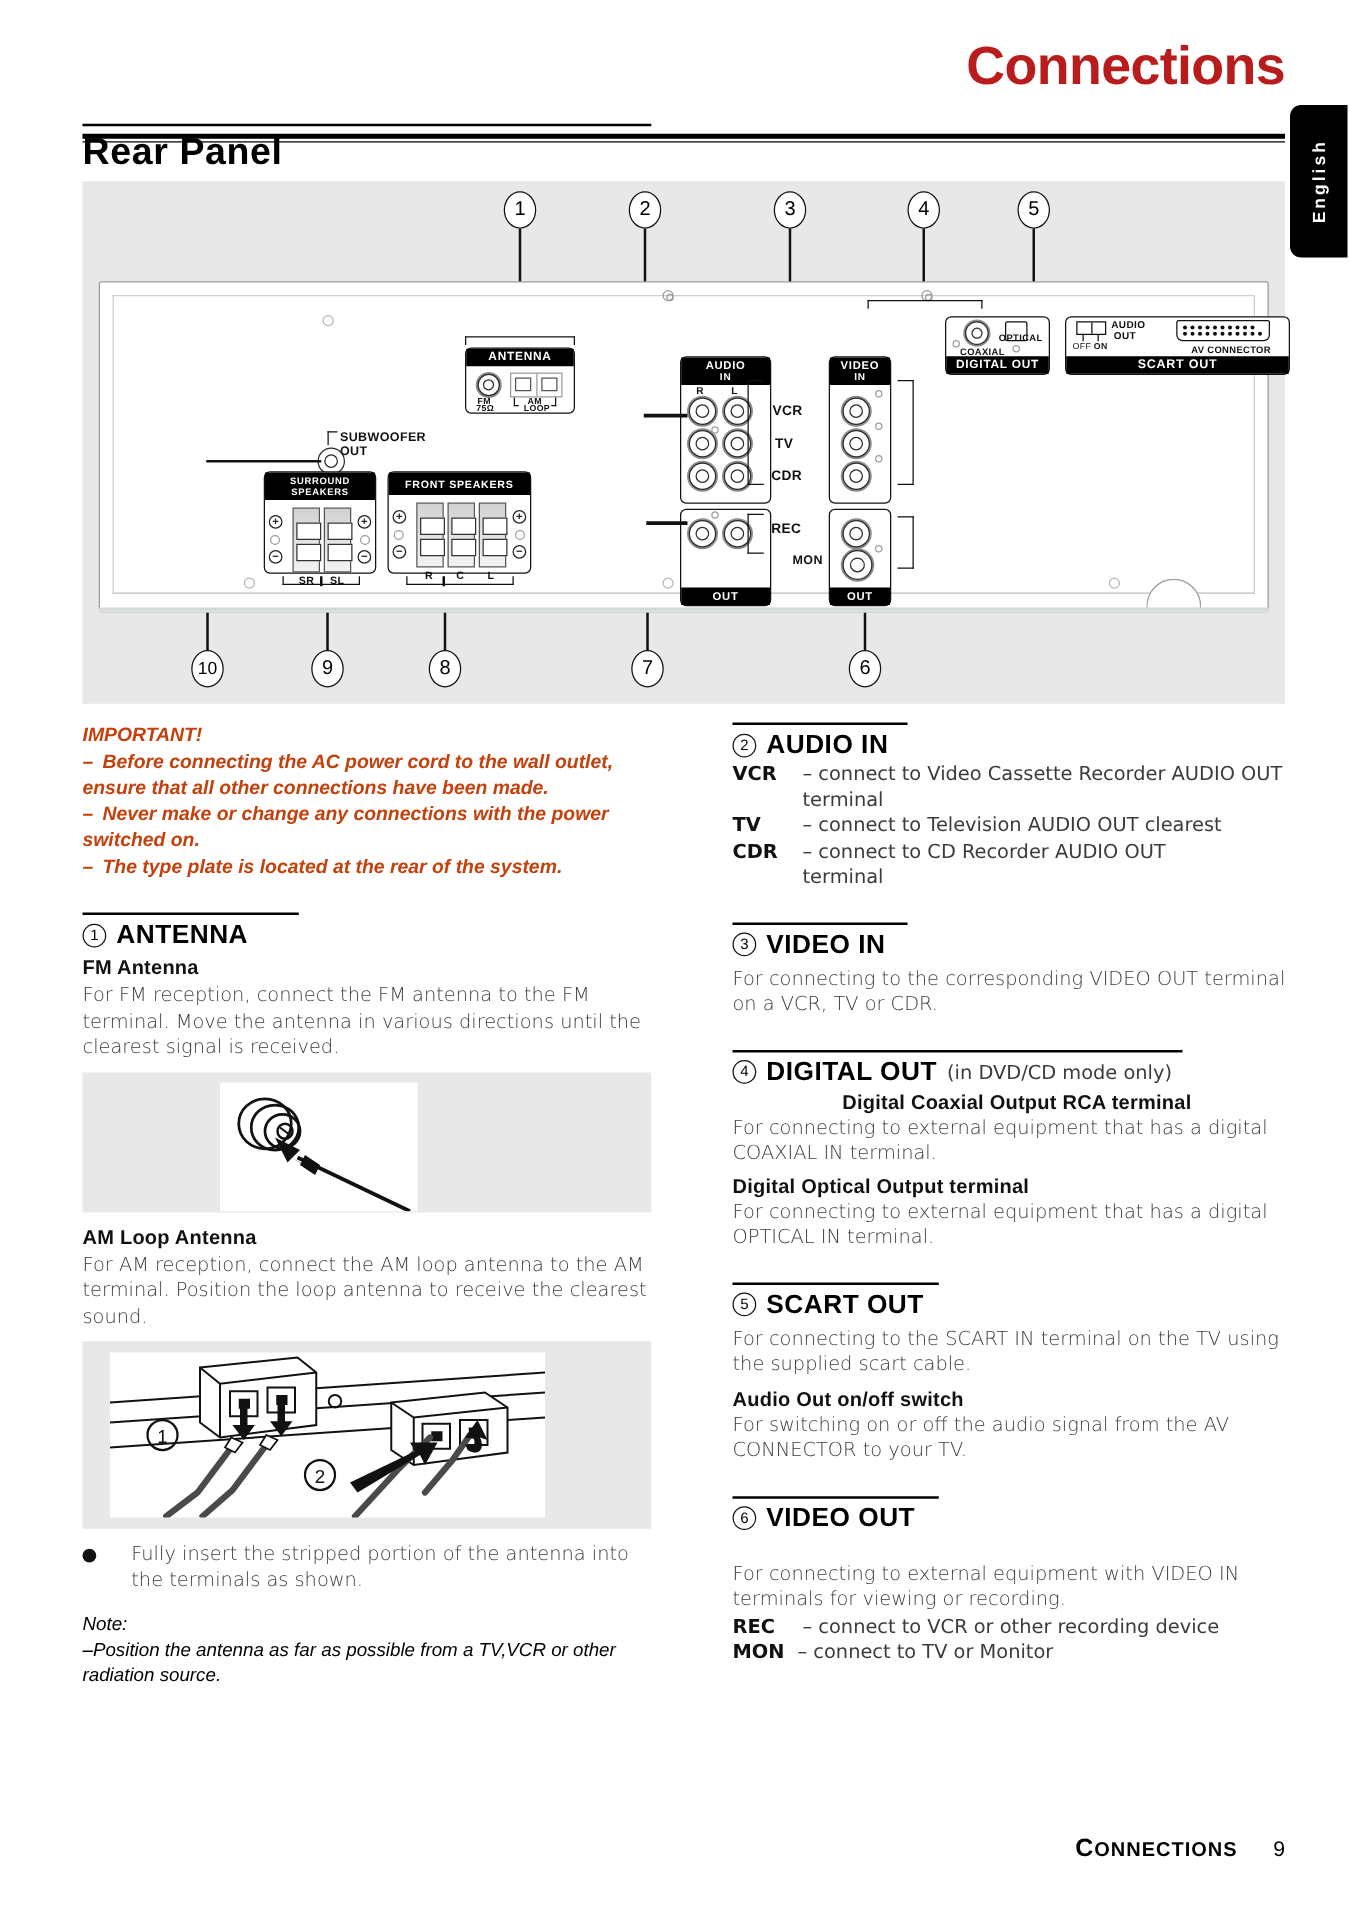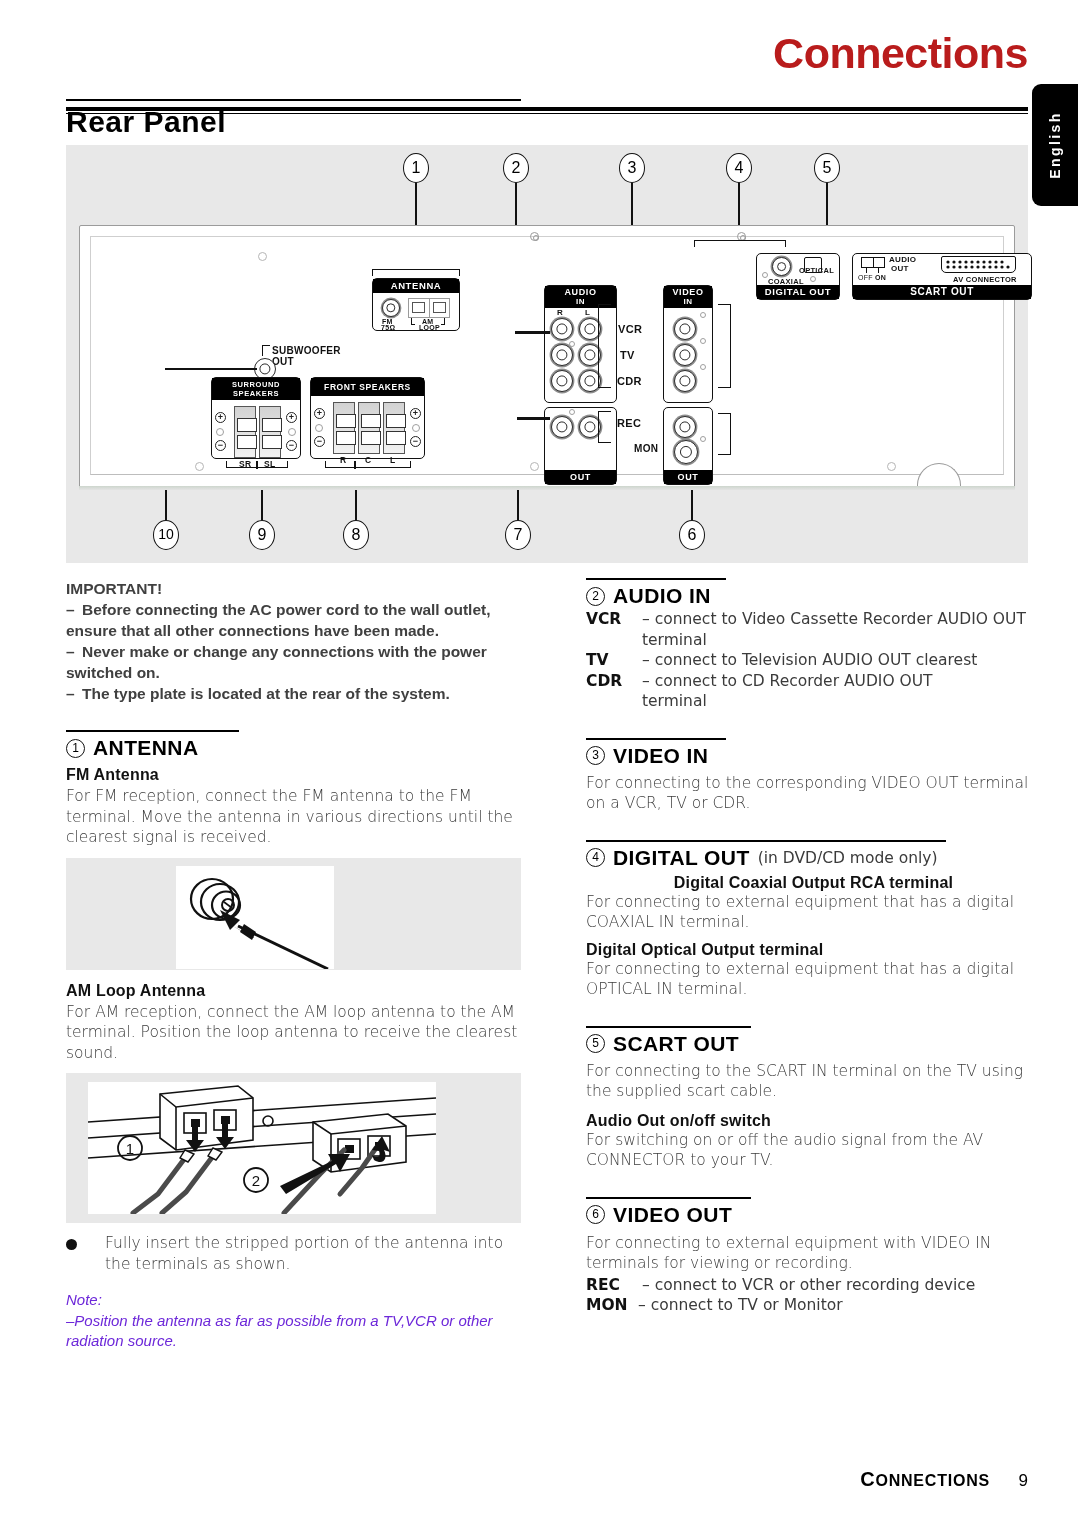--- a/index.html
+++ b/index.html
@@ -143,22 +143,22 @@
 
   
   .col{ position:absolute; width:455px; }
   .col-left{ left:66px; top:578px; }
   .col-right{ left:586px; top:578px; }
 
   p{ margin:0; }
   .body{ font-size:15.5px; line-height:20.5px; color:#3b3b3b;
          font-family:"DejaVu Sans", sans-serif; font-weight:300; }
   .important{
-    font-weight:bold; font-size:15.5px;
-    line-height:21px; color:#404040;
+    font-style:italic; font-weight:bold; font-size:15.5px;
+    line-height:21px; color:#c2410c;
   }
   .important .dash{ display:inline-block; width:16px; }
 
   .numhead{
     display:flex; align-items:center; gap:8px; margin-top:4px;
   }
   .numhead .circ{
     width:19px; height:19px; border:1.4px solid #111; border-radius:50%;
     font-size:12px; line-height:17px; text-align:center; color:#000;
     flex:0 0 auto; font-family:"Liberation Sans", sans-serif;
@@ -184,21 +184,21 @@
   .figbox{ background:#e8e8e8; position:relative; }
   .figinner{ position:absolute; background:#fff; }
 
   .bullet-row{ display:flex; gap:28px; }
   .bullet-dot{
     flex:0 0 auto; width:11px; height:11px; background:#111;
     border-radius:50%; margin-top:6px;
   }
 
   .note-italic{ font-style:italic; font-size:15px; line-height:20.5px;
-                color:#6d28d9; font-weight:500; }
+                color:#000000; font-weight:500; }
 
   
   .footer{
     position:absolute; left:66px; right:52px; top:1468px;
     text-align:right; color:#000;
   }
   .footer .fname{ font-size:16px; font-weight:bold; letter-spacing:0.8px; }
   .footer .fname .cap{ font-size:20px; }
   .footer .fpage{ font-size:17px; margin-left:24px; }
 </style>
@@ -623,21 +623,21 @@
   </div>
   <p class="body" style="margin-top:5px;">For connecting to the SCART IN terminal on the TV using the supplied scart cable.</p>
   <p class="subhead" style="margin-top:10px;">Audio Out on/off switch</p>
   <p class="body">For switching on or off the audio signal from the AV CONNECTOR to your TV.</p>
 
   <div class="head-rule" style="width:165px;margin-top:26px;"></div>
   <div class="numhead">
     <span class="circ">6</span>
     <span class="txt">VIDEO OUT</span>
   </div>
-  <p class="body" style="margin-top:6px;">For connecting to external equipment with VIDEO IN terminals for viewing or recording.</p>
+  <p class="body" style="margin-top:22px;">For connecting to external equipment with VIDEO IN terminals for viewing or recording.</p>
   <div class="deflist">
     <div class="defrow">
       <span class="k">REC</span>
       <span class="v">–  connect to VCR or other recording device</span>
     </div>
     <div class="defrow">
       <span class="k" style="flex:0 0 52px;">MON</span>
       <span class="v">–  connect to TV or Monitor</span>
     </div>
   </div>

